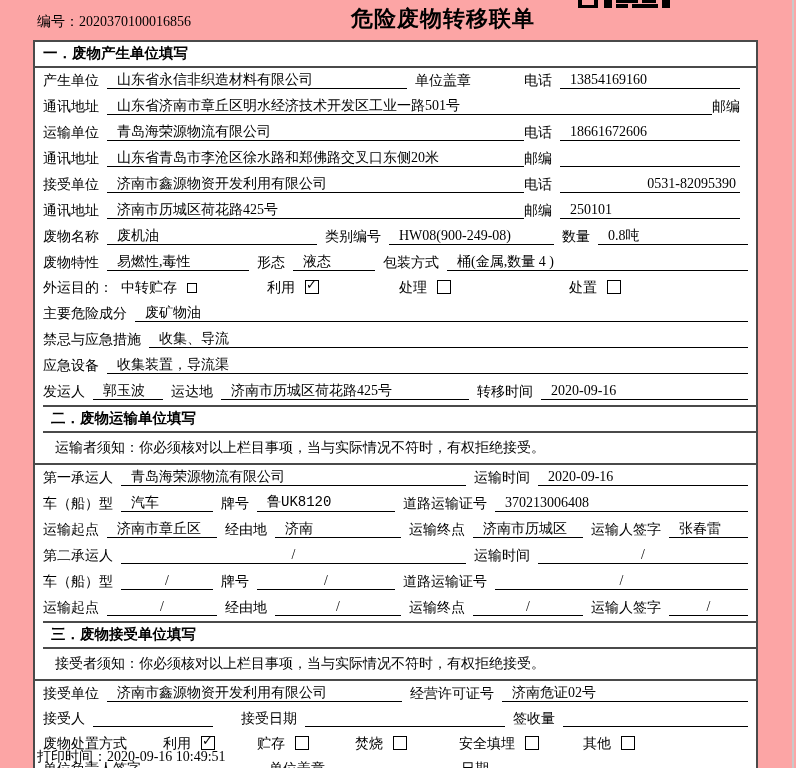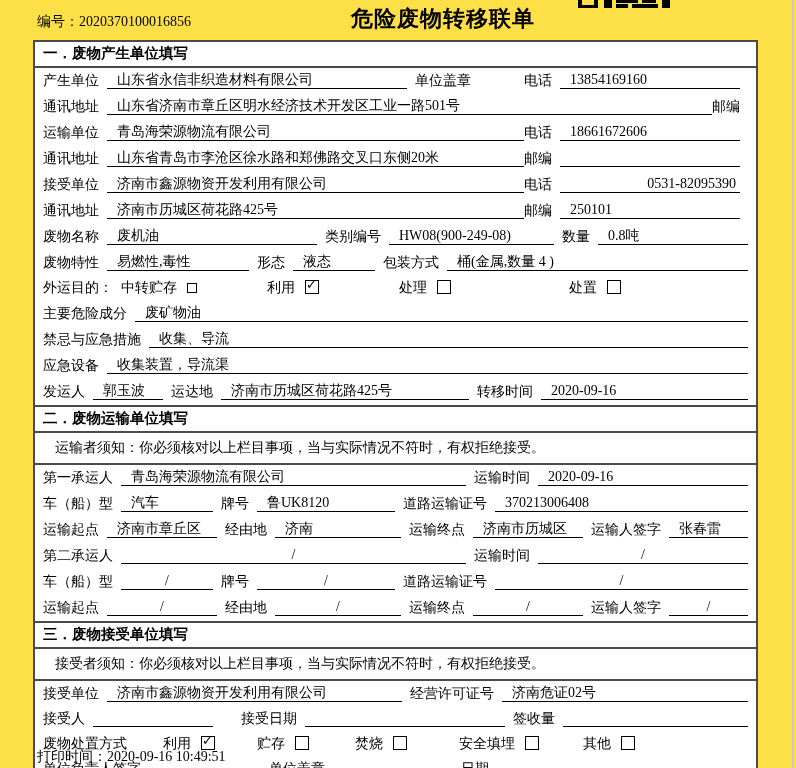--- a/index.html
+++ b/index.html
@@ -1,41 +1,41 @@
 <!DOCTYPE html>
 <html><head>
 <meta charset="utf-8">
 <style>
   html,body{margin:0;padding:0;background:#fff;}
   body{
     width:796px;height:768px;overflow:hidden;position:relative;
     font-family:"Liberation Serif","DejaVu Serif",serif;
     font-size:14px;color:#000;
   }
-  .page{position:absolute;inset:0;background:#fde047;}
+  .page{position:absolute;inset:0;background:#fca5a5;}
   
   .doc-no{position:absolute;left:37px;top:13px;white-space:nowrap;}
   .title{
     position:absolute;left:0;top:4px;width:100%;text-align:center;
     font-size:22px;font-weight:bold;letter-spacing:1px;margin:0;
     transform:translateX(45px);
   }
   
   .qr{position:absolute;left:578px;top:0;width:92px;height:8px;}
   .qr div{position:absolute;background:#000;}
   
   .form-table{
     position:absolute;left:33px;top:40px;width:725px;
     border:2px solid #4a4a4a;box-sizing:border-box;background:#fff;
   }
   .sec-header{
     font-weight:bold;font-size:14.5px;line-height:17px;
     padding:3px 8px 4px;border-bottom:2px solid #4a4a4a;
   }
-  .sec-header.mid{border-top:2px solid #4a4a4a;}
+  .sec-header.mid{border-top:2px solid #4a4a4a;margin-left:8px;}
   .note{padding:6px 20px 7px;line-height:17px;border-bottom:2px solid #4a4a4a;}
   .row{
     display:flex;align-items:flex-end;padding:3px 8px 5px;
     line-height:17px;box-sizing:border-box;
   }
   .lbl{white-space:nowrap;margin-right:8px;flex-shrink:0;}
   .val{
     border-bottom:1px solid #000;padding:0 4px 0 10px;
     white-space:nowrap;overflow:hidden;margin-right:8px;
     min-height:17px;box-sizing:border-box;flex-shrink:1;
@@ -170,21 +170,21 @@
       <div class="row">
         <span class="lbl">第一承运人</span>
         <span class="val" style="width: 345px;">青岛海荣源物流有限公司</span>
         <span class="lbl">运输时间</span>
         <span class="val grow">2020-09-16</span>
       </div>
       <div class="row">
         <span class="lbl">车（船）型</span>
         <span class="val" style="width: 92px;">汽车</span>
         <span class="lbl">牌号</span>
-        <span class="val" style="width: 138px;">鲁UK8120</span>
+        <span class="val" style="width: 138px; font-family: Liberation Mono, monospace;">鲁UK8120</span>
         <span class="lbl">道路运输证号</span>
         <span class="val grow">370213006408</span>
       </div>
       <div class="row">
         <span class="lbl">运输起点</span>
         <span class="val" style="width: 110px;">济南市章丘区</span>
         <span class="lbl">经由地</span>
         <span class="val" style="width: 126px;">济南</span>
         <span class="lbl">运输终点</span>
         <span class="val" style="width: 110px;">济南市历城区</span>

